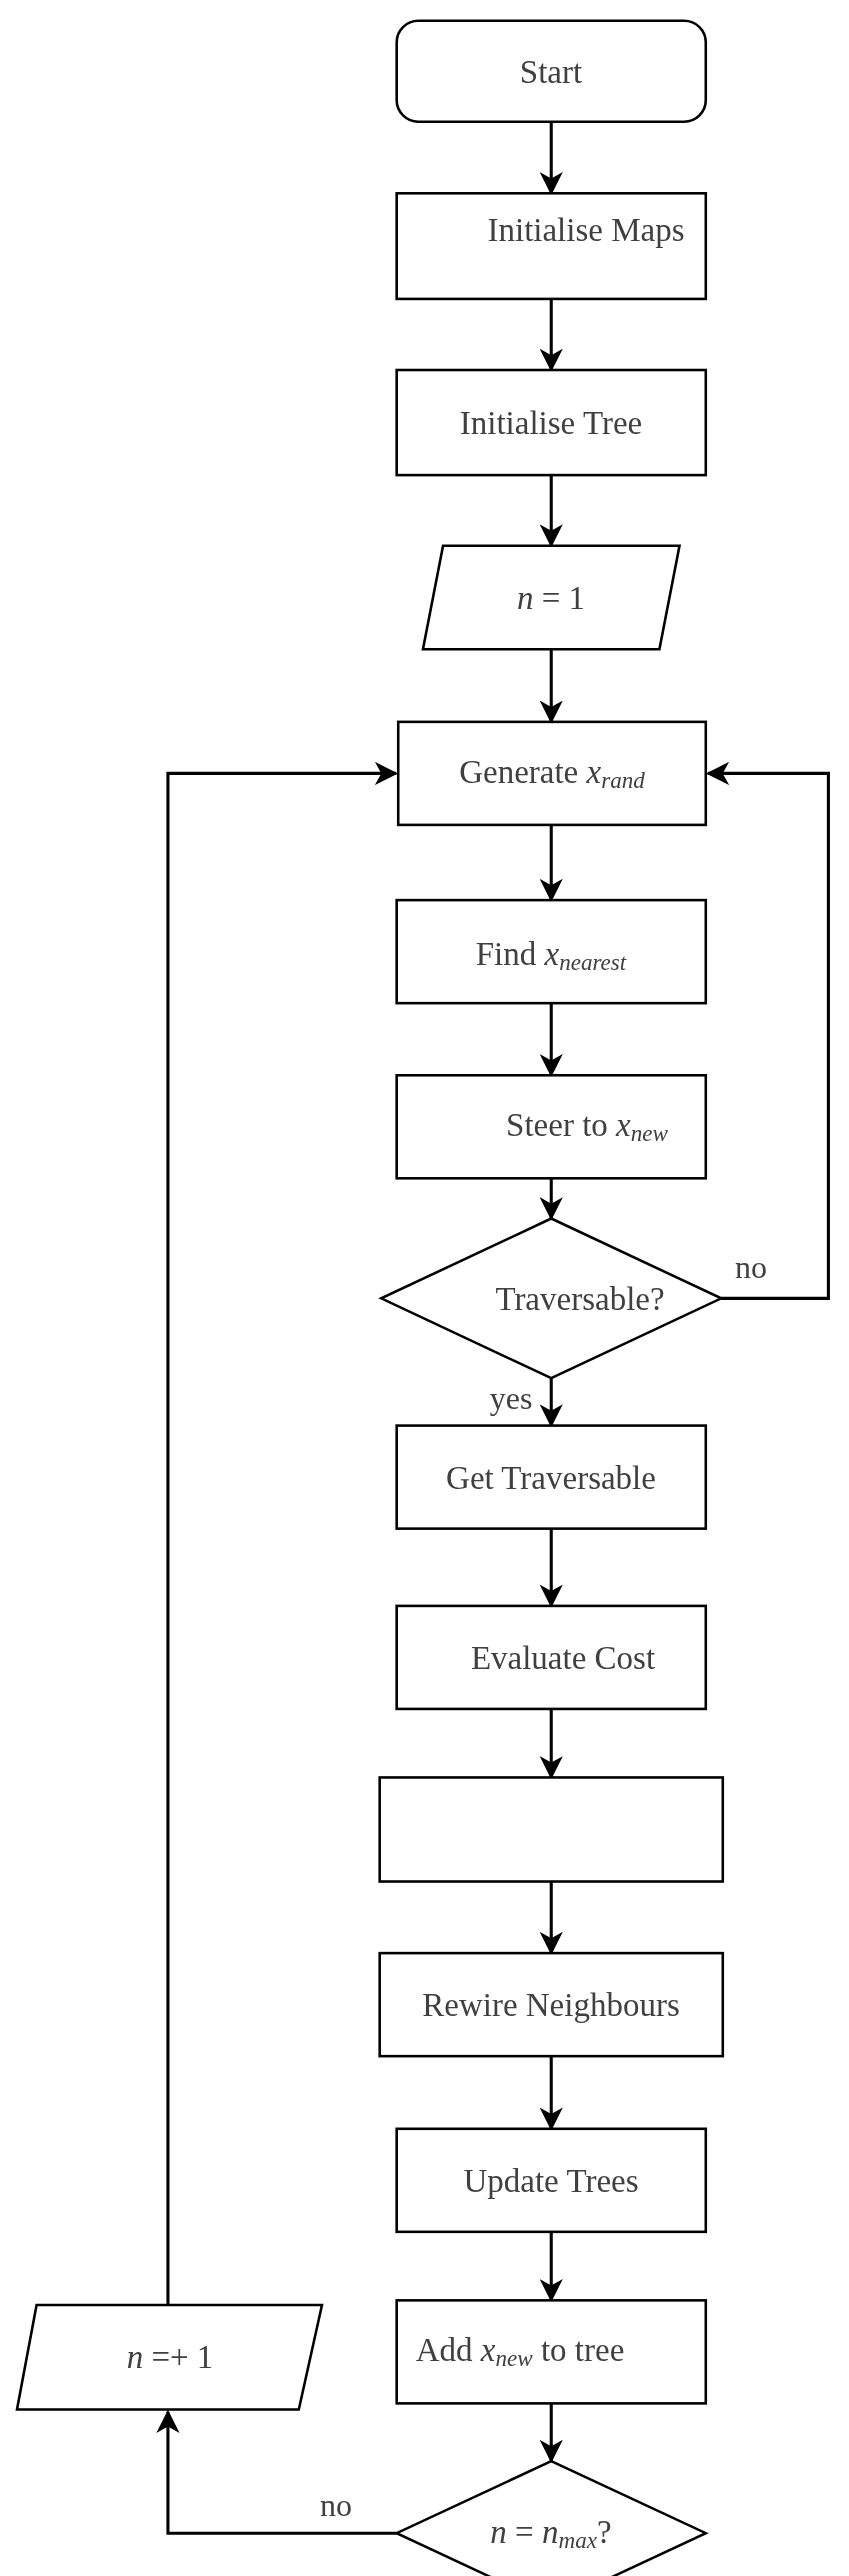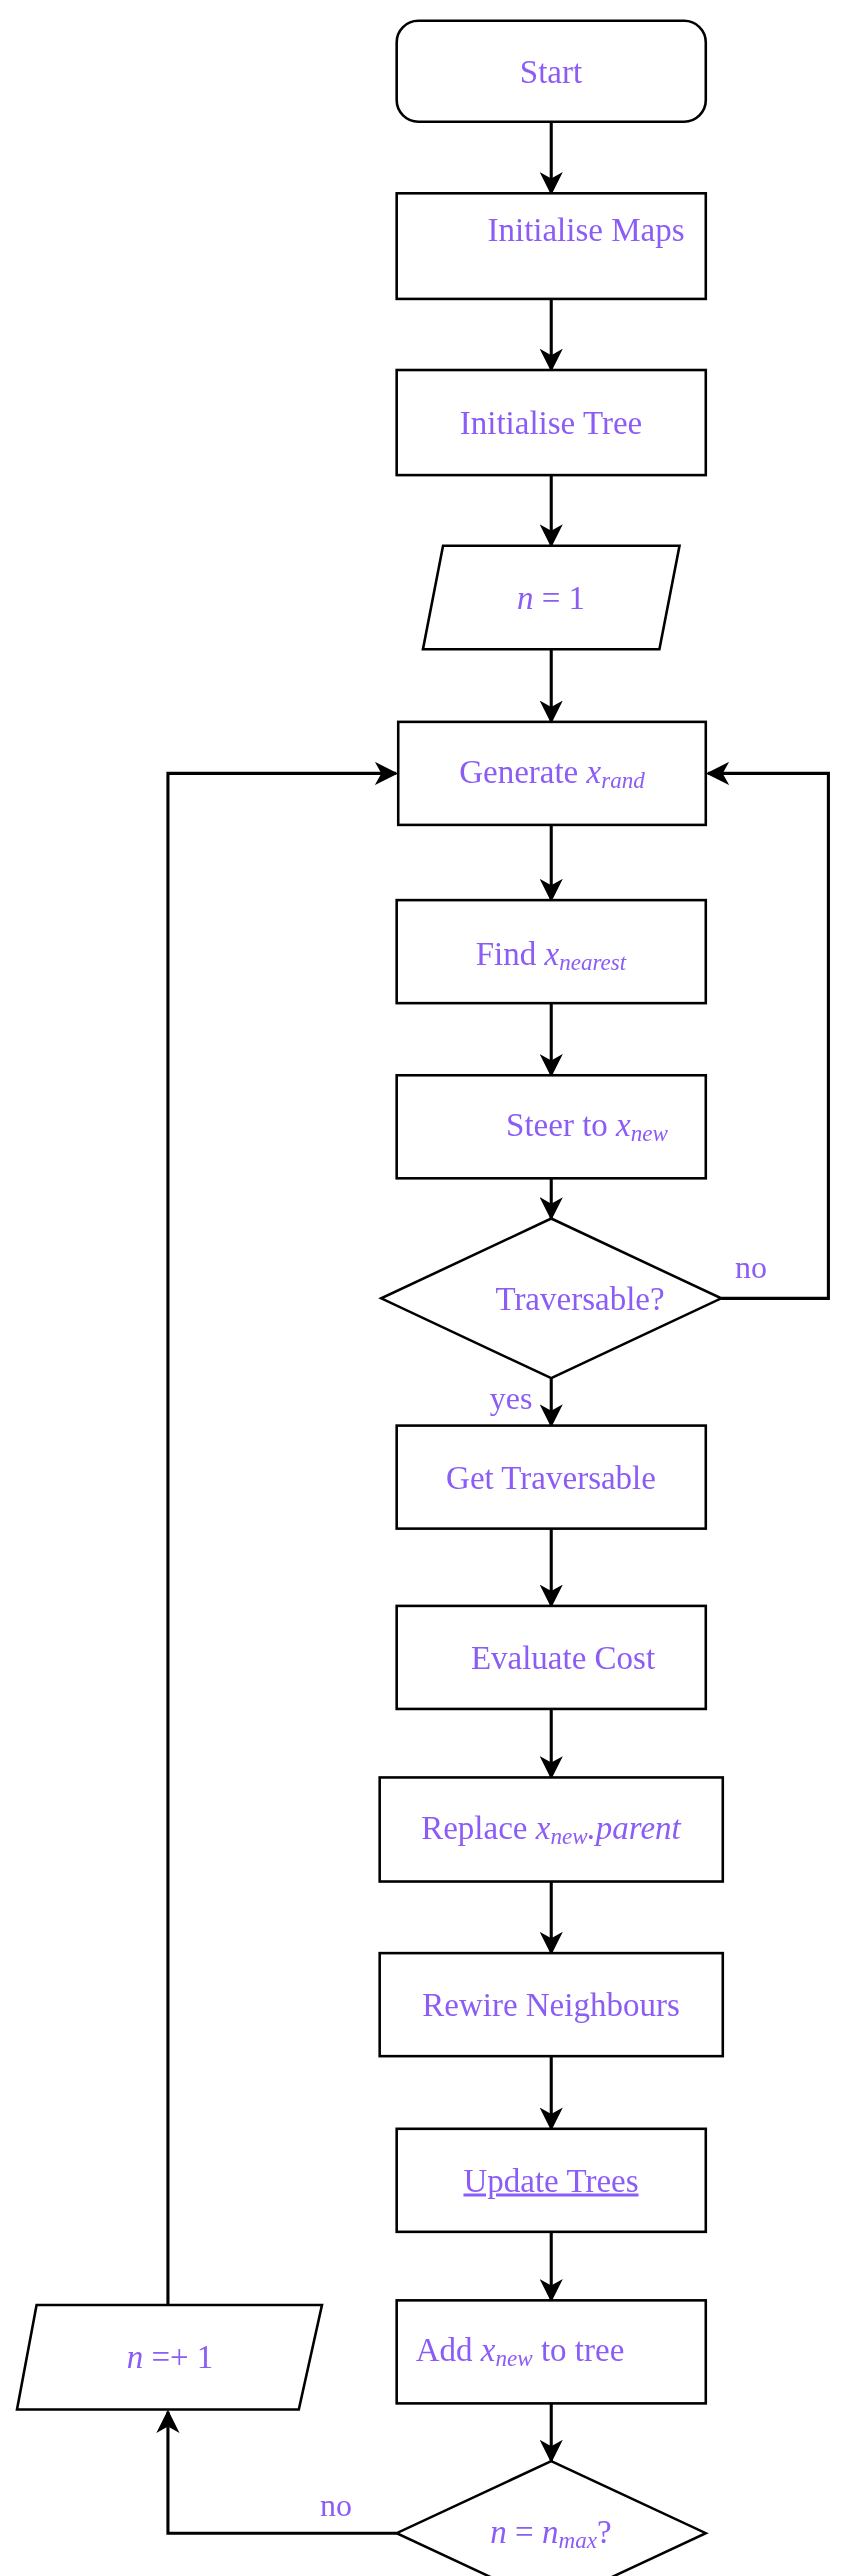--- a/index.html
+++ b/index.html
@@ -15,21 +15,21 @@
     overflow: hidden;
   }
   #flow-svg { position: absolute; left: 0; top: 0; }
   .shape { fill: #ffffff; stroke: #000000; stroke-width: 5px; }
   .edge  { fill: none; stroke: #000000; stroke-width: 6px; }
   .lbl {
     position: absolute;
     transform: translate(-50%, -50%);
     font-size: 33px;
     line-height: 1;
-    color: #8b5cf6;
+    color: #404040;
     white-space: nowrap;
     text-align: center;
   }
   .edge-lbl { font-size: 32px; }
   .mvar { font-style: italic; }
   .msub {
     font-style: italic;
     font-size: 0.7em;
     vertical-align: -0.24em;
   }
@@ -117,29 +117,26 @@
   </div>
 
   <div class="lbl" style="left:551px; top:1478px;">
     <span>Get Traversable</span>
   </div>
 
   <div class="lbl" style="left:551px; top:1658px;margin-left:12px;">
     <span>Evaluate Cost</span>
   </div>
 
-  <div class="lbl" style="left:551px; top:1830px;">
-    <span>Replace </span><span class="mvar">x</span><span class="msub">new</span><span class="mvar">.parent</span>
-  </div>
 
   <div class="lbl" style="left:551px; top:2005px;">
     <span>Rewire Neighbours</span>
   </div>
 
-  <div class="lbl" style="left:551px; top:2181px;text-decoration:underline;">
+  <div class="lbl" style="left:551px; top:2181px;">
     <span>Update Trees</span>
   </div>
 
   <div class="lbl" style="left:520px; top:2352px;">
     <span>Add </span><span class="mvar">x</span><span class="msub">new</span><span> to tree</span>
   </div>
 
   <div class="lbl" style="left:170px; top:2357px;">
     <span class="mvar">n</span><span> =+ 1</span>
   </div>

